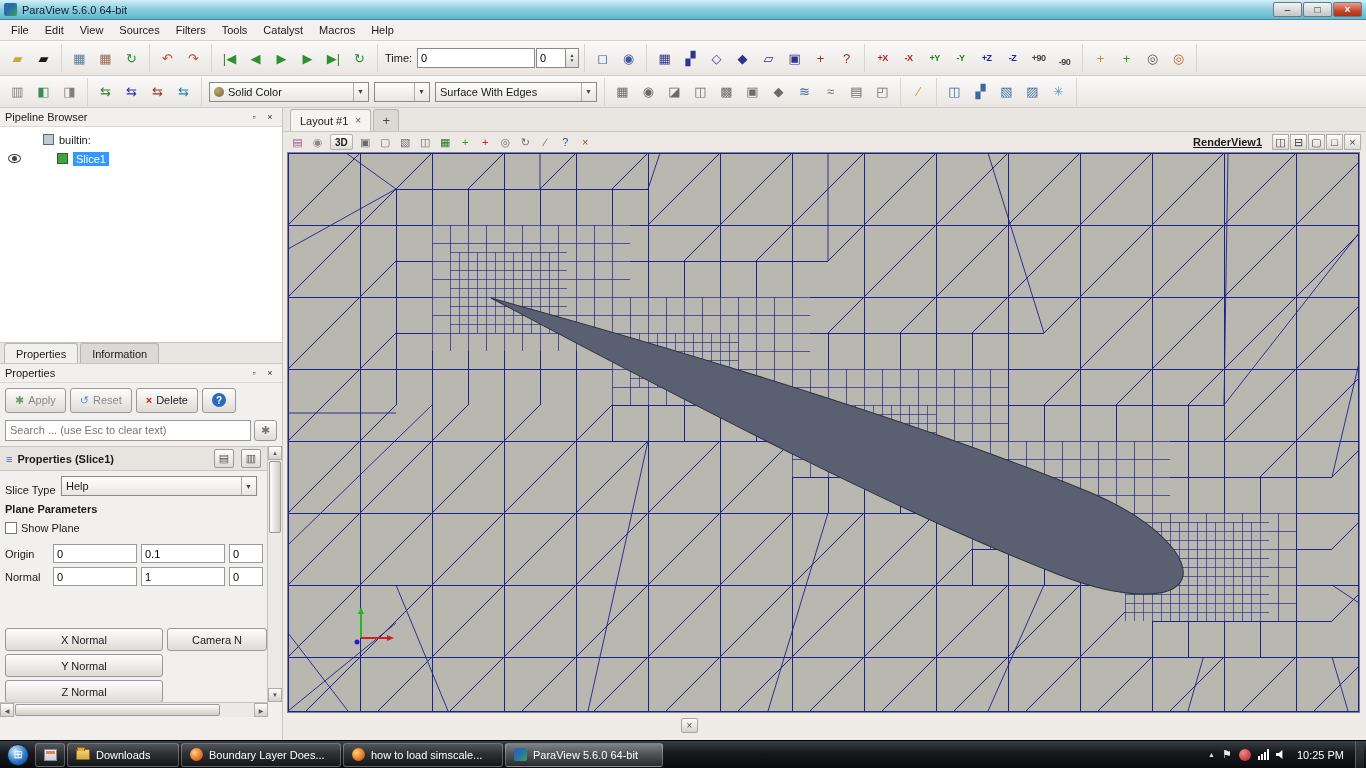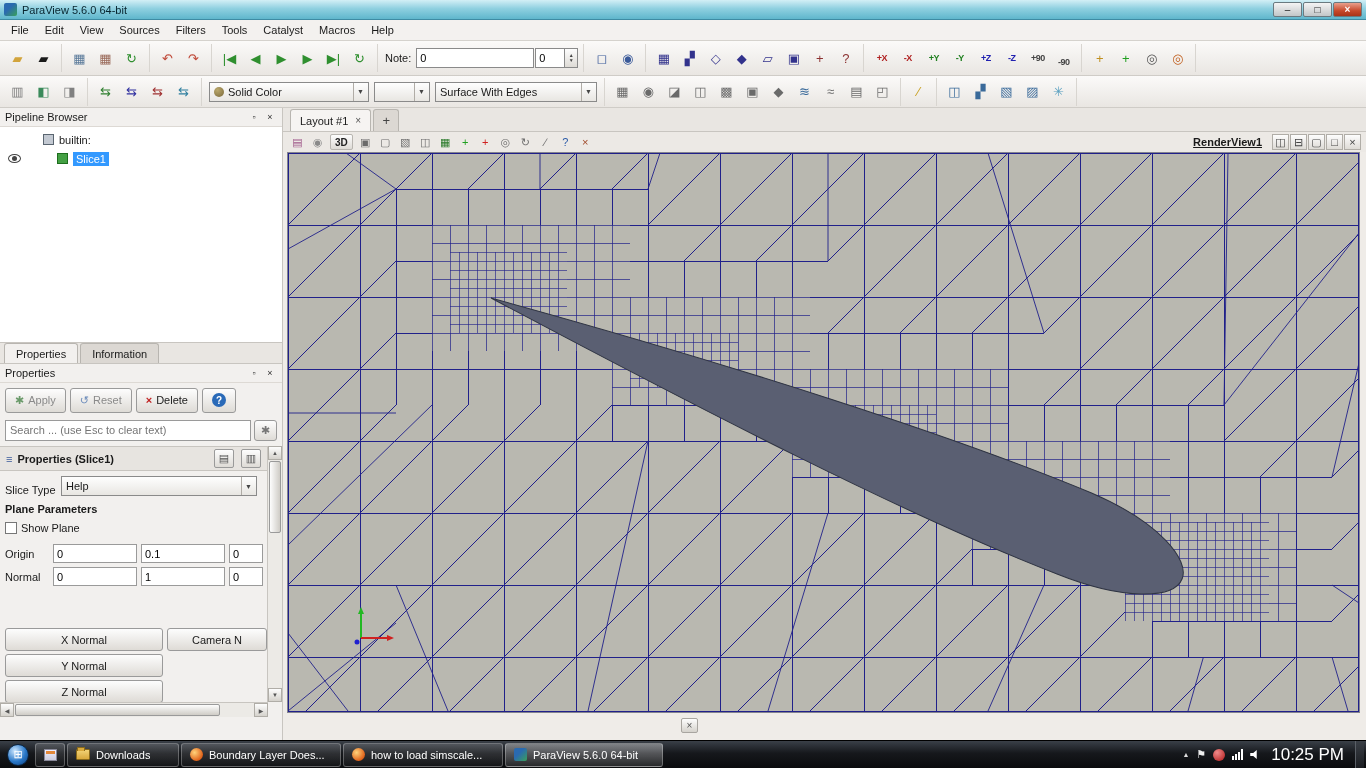--- a/index.html
+++ b/index.html
@@ -122,21 +122,21 @@
   .pvico{width:13px;height:13px;border-radius:2px;background:linear-gradient(135deg,#2a6ab0 40%,#3aa05a);flex:0 0 auto;}
   .winico{width:13px;height:12px;background:linear-gradient(#eef,#ccd);border:1px solid #889;position:relative;flex:0 0 auto;}
   .winico::before{content:"";position:absolute;left:1px;top:1px;right:1px;height:3px;background:#e2883a;}
   .tray{margin-left:auto;display:flex;align-items:center;gap:7px;padding:0 7px;color:#fff;}
   .tray .chev{font-size:7px;color:#ddd;}
   .flagico{font-size:11px;color:#eee;}
   .shield{width:12px;height:12px;border-radius:50%;background:radial-gradient(circle at 35% 30%,#f08a8a,#b01818);}
   .netbars{display:flex;align-items:flex-end;gap:1px;height:11px;}
   .netbars span{display:block;width:2px;background:#fff;}
   .speaker{width:10px;height:10px;background:#fff;clip-path:polygon(0 35%,30% 35%,65% 5%,65% 95%,30% 65%,0 65%);}
-  .clock{font-size:17px;color:#fff;padding:0 4px;}
+  .clock{font-size:11px;color:#fff;padding:0 4px;}
   .showdesktop{width:9px;height:28px;border-left:1px solid #5a5f66;background:linear-gradient(#3a3f46,#1a1c20);}
 </style>
 </head>
 <body>
 
 <div class="titlebar">
   <span class="app-icon"></span>
   <span class="title-text">ParaView 5.6.0 64-bit</span>
   <span class="winbtns">
     <span class="winbtn">–</span>
@@ -178,21 +178,21 @@
   <div class="tgroup">
 
   <span class="ticon" style="color: rgb(47, 143, 47);">|◀</span>
       <span class="ticon" style="color: rgb(47, 143, 47);">◀</span>
       <span class="ticon" style="color: rgb(47, 143, 47);">▶</span>
       <span class="ticon" style="color: rgb(47, 143, 47);">▶</span>
       <span class="ticon" style="color: rgb(47, 143, 47);">▶|</span>
       <span class="ticon" style="color: rgb(47, 143, 47);">↻</span>
     </div>
   <div class="tgroup">
-    <span class="tlabel">Note:</span>
+    <span class="tlabel">Time:</span>
     <input class="tinput" value="0" style="">
     <span class="spinbox">
       <input class="tinput spin" value="0" style="">
       <span class="spinarrows">
         <span>▲</span>
         <span>▼</span>
       </span>
     </span>
   </div>
   <div class="tgroup">

